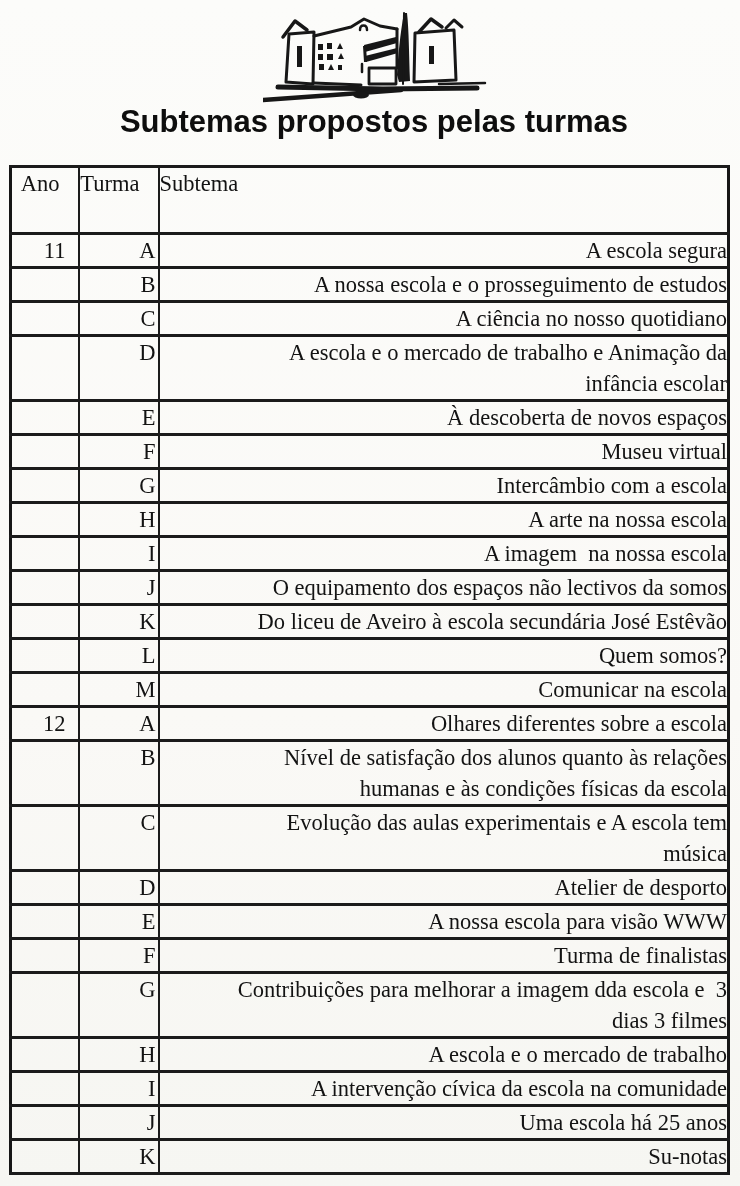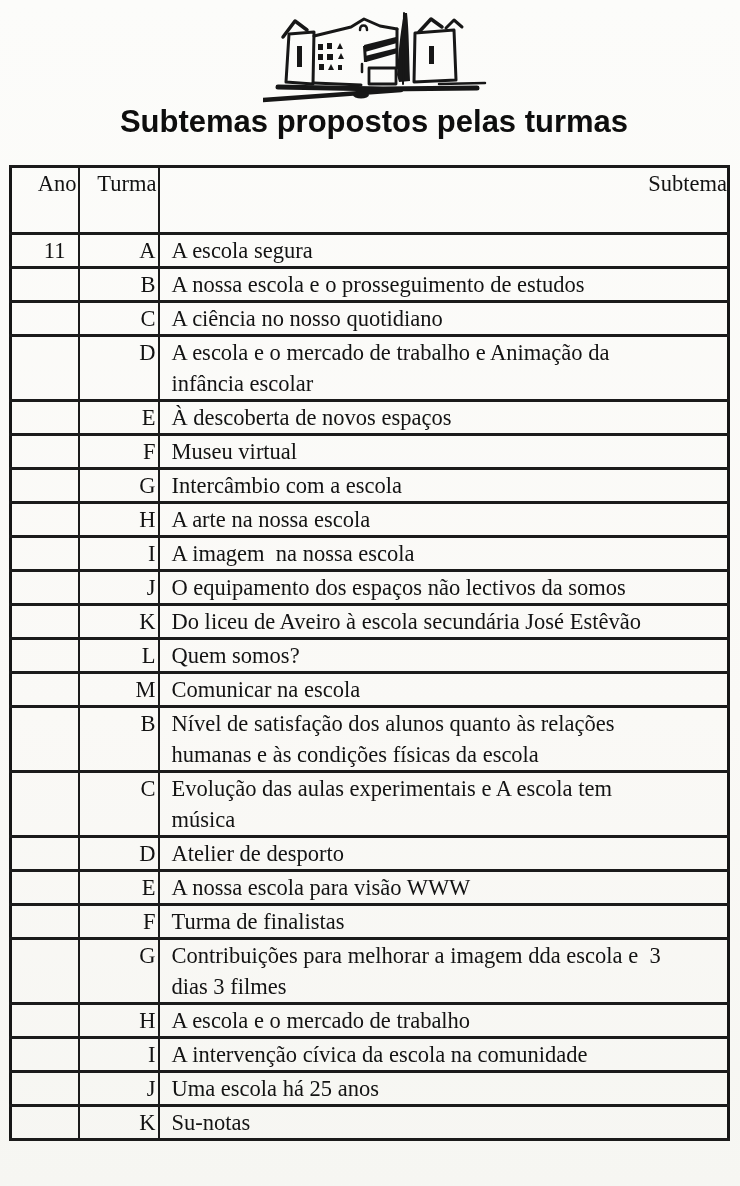--- a/index.html
+++ b/index.html
@@ -50,23 +50,23 @@
     vertical-align: top;
     font-weight: normal;
     font-size: 22.5px;
     line-height: 31px;
     color: #131313;
   }
   thead th { height: 64px; }
   tbody td { height: 31px; }
   .c-ano     { text-align: right; padding-right: 12px; }
   .c-turma   { text-align: right; padding-right: 2px; }
-  .c-subtema { text-align: left;  padding-left: 12px; white-space: pre-wrap; }
-  thead .h-subtema { text-align: right; padding-left: 0; }
-  thead .h-ano, thead .h-turma { text-align: right; padding-right: 1px; }
+  .c-subtema { text-align: right;  padding-left: 12px; white-space: pre-wrap; }
+  thead .h-subtema { text-align: left; padding-left: 0; }
+  thead .h-ano, thead .h-turma { text-align: right; padding-right: 18px; }
 </style>
 </head>
 <body>
 
 <svg class="sketch" viewBox="0 0 228 100" fill="none" stroke="#171717" stroke-width="3" stroke-linecap="round" stroke-linejoin="round">
 
   <path d="M26,28 L23,76 L50,78 L51,26 Z"></path>
   <path d="M20,31 L32,15 L44,24" stroke-width="3.5"></path>
   <rect x="34" y="40" width="5" height="21" fill="#171717" stroke="none"></rect>
 
@@ -187,20 +187,25 @@
         <td class="c-ano"></td>
         <td class="c-turma">L</td>
         <td class="c-subtema">Quem somos?</td>
       </tr>
       <tr>
         <td class="c-ano"></td>
         <td class="c-turma">M</td>
         <td class="c-subtema">Comunicar na escola</td>
       </tr>
       <tr>
+        <td class="c-ano">12</td>
+        <td class="c-turma">A</td>
+        <td class="c-subtema">Olhares diferentes sobre a escola</td>
+      </tr>
+      <tr>
         <td class="c-ano"></td>
         <td class="c-turma">B</td>
         <td class="c-subtema">Nível de satisfação dos alunos quanto às relações
 humanas e às condições físicas da escola</td>
       </tr>
       <tr>
         <td class="c-ano"></td>
         <td class="c-turma">C</td>
         <td class="c-subtema">Evolução das aulas experimentais e A escola tem
 música</td>

